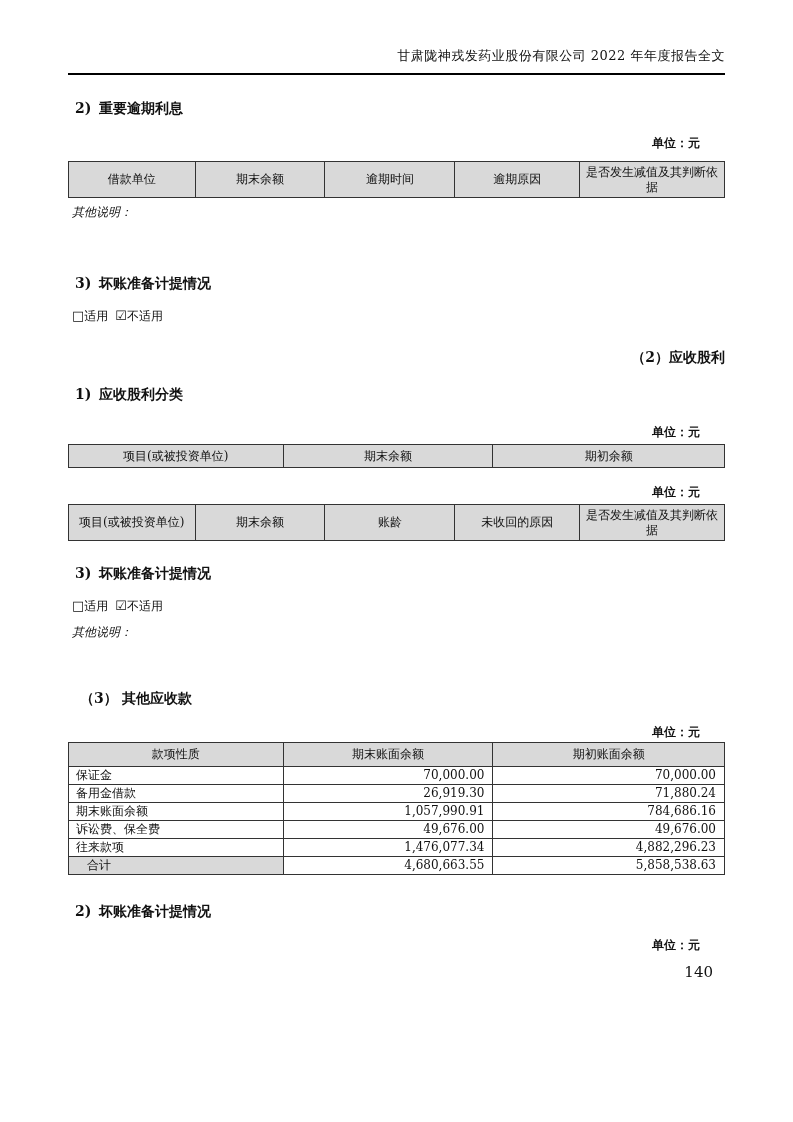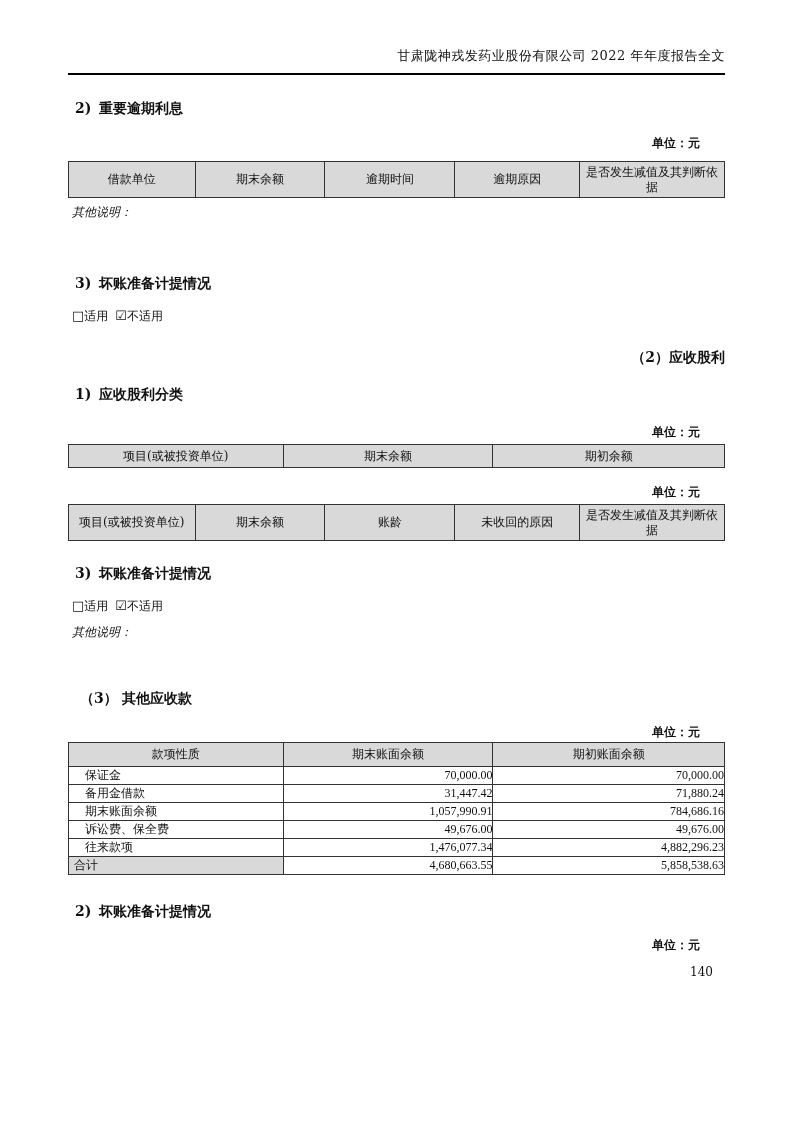--- a/index.html
+++ b/index.html
@@ -72,49 +72,49 @@
   table.tbl th{
     background:#d9d9d9;
     text-align:center;
     line-height:15px;
   }
   table.tbl{border:1.5px solid #222;}
   .t5 th{height:36px;}
   .t3 th{height:23px;}
   .t4 th{height:24px;}
   .t4 td{height:15px;line-height:15px;}
-  .t4 .cell-label{text-align:left;padding-left:16px;}
-  .t4 .cell-num{text-align:right;padding-right:0;margin-left:24px;}
+  .t4 .cell-label{text-align:left;padding-left:7px;}
+  .t4 .cell-num{text-align:right;padding-right:8px;margin-left:24px;}
   .t4 .total-label{
-    background:#d9d9d9;text-align:left;padding-left:5px;height:17px;
+    background:#d9d9d9;text-align:left;padding-left:18px;height:17px;
   }
   
   .mt-unit1{margin-top:20px;}
   .mt-tbl1{margin-top:12px;}
   .mt-note1{margin-top:7px;}
   .mt-hd-bad1{margin-top:54px;}
   .mt-cb1{margin-top:16px;}
   .mt-hd-div{margin-top:24px;text-align:right;}
   .mt-hd-divclass{margin-top:19px;}
   .mt-unit2{margin-top:23px;}
   .mt-tbl2{margin-top:6px;}
   .mt-hd-over1y{margin-top:21px;}
   .mt-unit3{margin-top:18px;}
   .mt-tbl3{margin-top:6px;}
   .mt-hd-bad2{margin-top:23px;}
   .mt-cb2{margin-top:16px;}
   .mt-note2{margin-top:11px;}
   .mt-hd-other{margin-top:49px;}
   .mt-hd-otherclass{margin-top:19px;}
   .mt-unit4{margin-top:19px;}
-  .mt-tbl4{margin-top:4px;font-family:Liberation Serif, serif;}
+  .mt-tbl4{margin-top:4px;}
   .mt-hd-bad3{margin-top:27px;}
   .mt-unit5{margin-top:19px;}
   .footer-pagenum{
-    font-size:12px;line-height:14px;
+    font-size:15px;line-height:14px;
     text-align:right;
     margin-top:14px;
     margin-right:12px;
   }
 </style>
 </head>
 <body>
 
 <div class="page">
 
@@ -223,21 +223,21 @@
       </tr>
     </thead>
     <tbody>
         <tr>
           <td class="cell-label">保证金</td>
           <td class="cell-num">70,000.00</td>
           <td class="cell-num">70,000.00</td>
         </tr>
         <tr>
           <td class="cell-label">备用金借款</td>
-          <td class="cell-num">31,447.42</td>
+          <td class="cell-num">26,919.30</td>
           <td class="cell-num">71,880.24</td>
         </tr>
         <tr>
           <td class="cell-label">期末账面余额</td>
           <td class="cell-num">1,057,990.91</td>
           <td class="cell-num">784,686.16</td>
         </tr>
         <tr>
           <td class="cell-label">诉讼费、保全费</td>
           <td class="cell-num">49,676.00</td>

